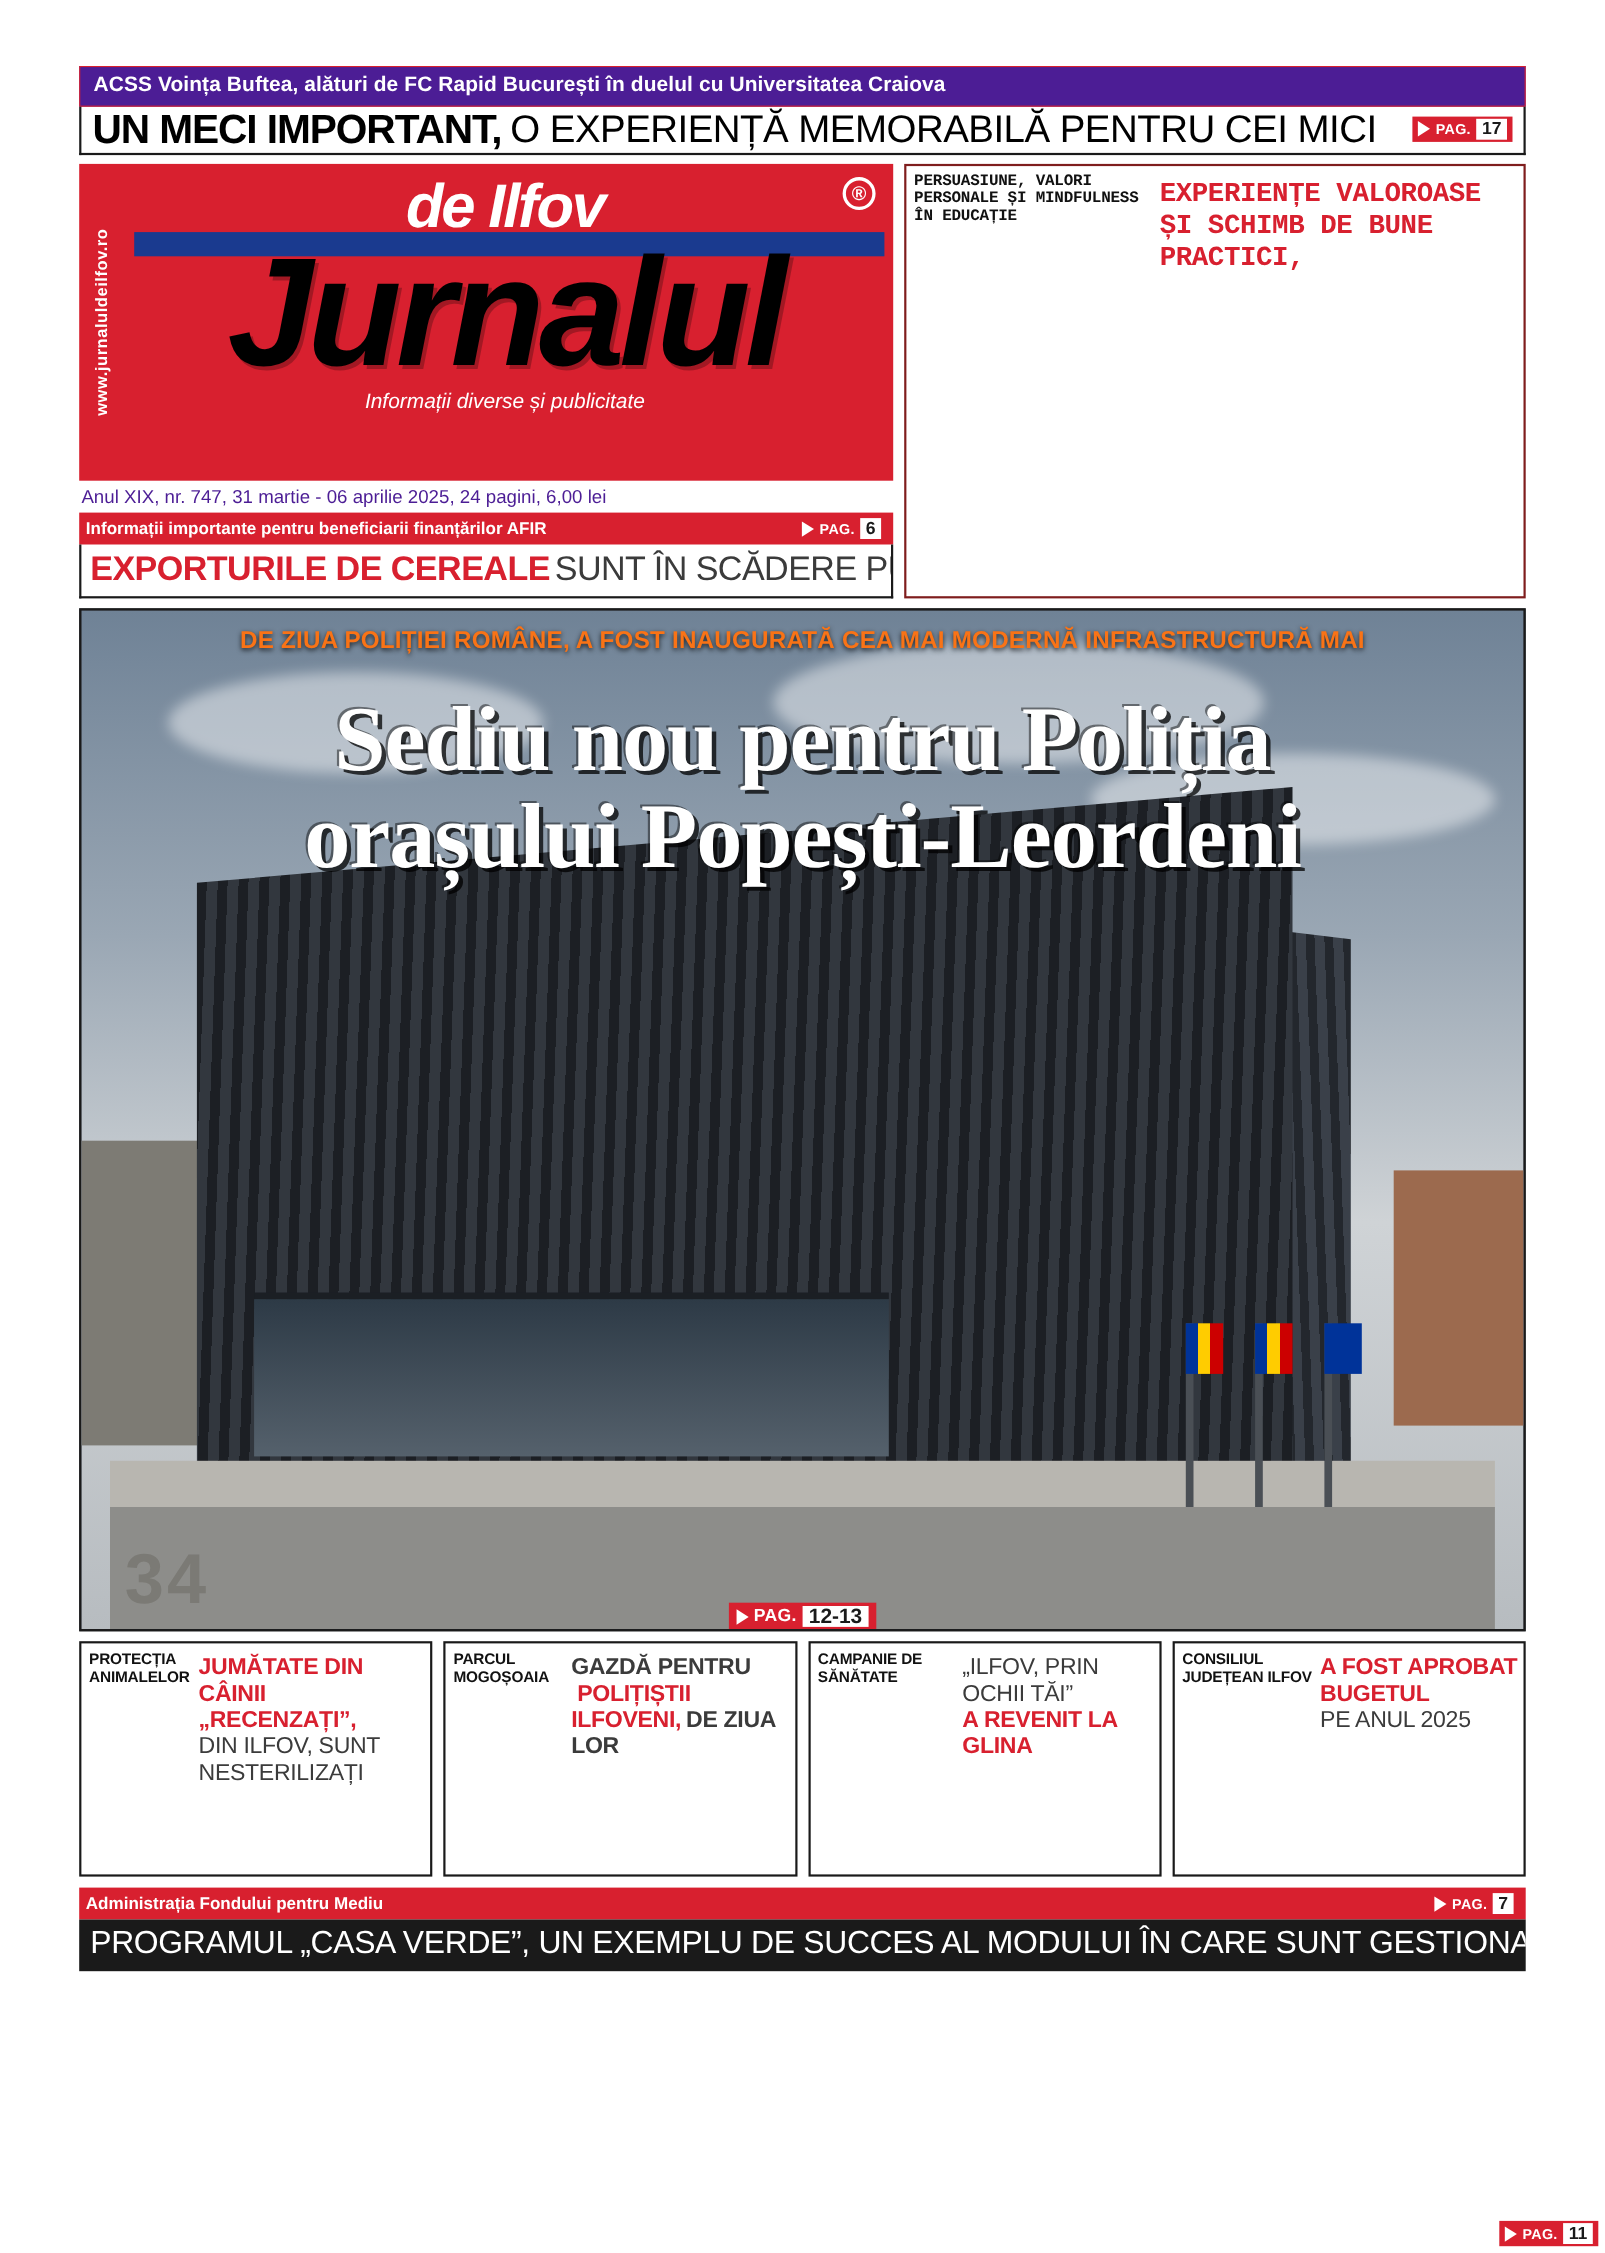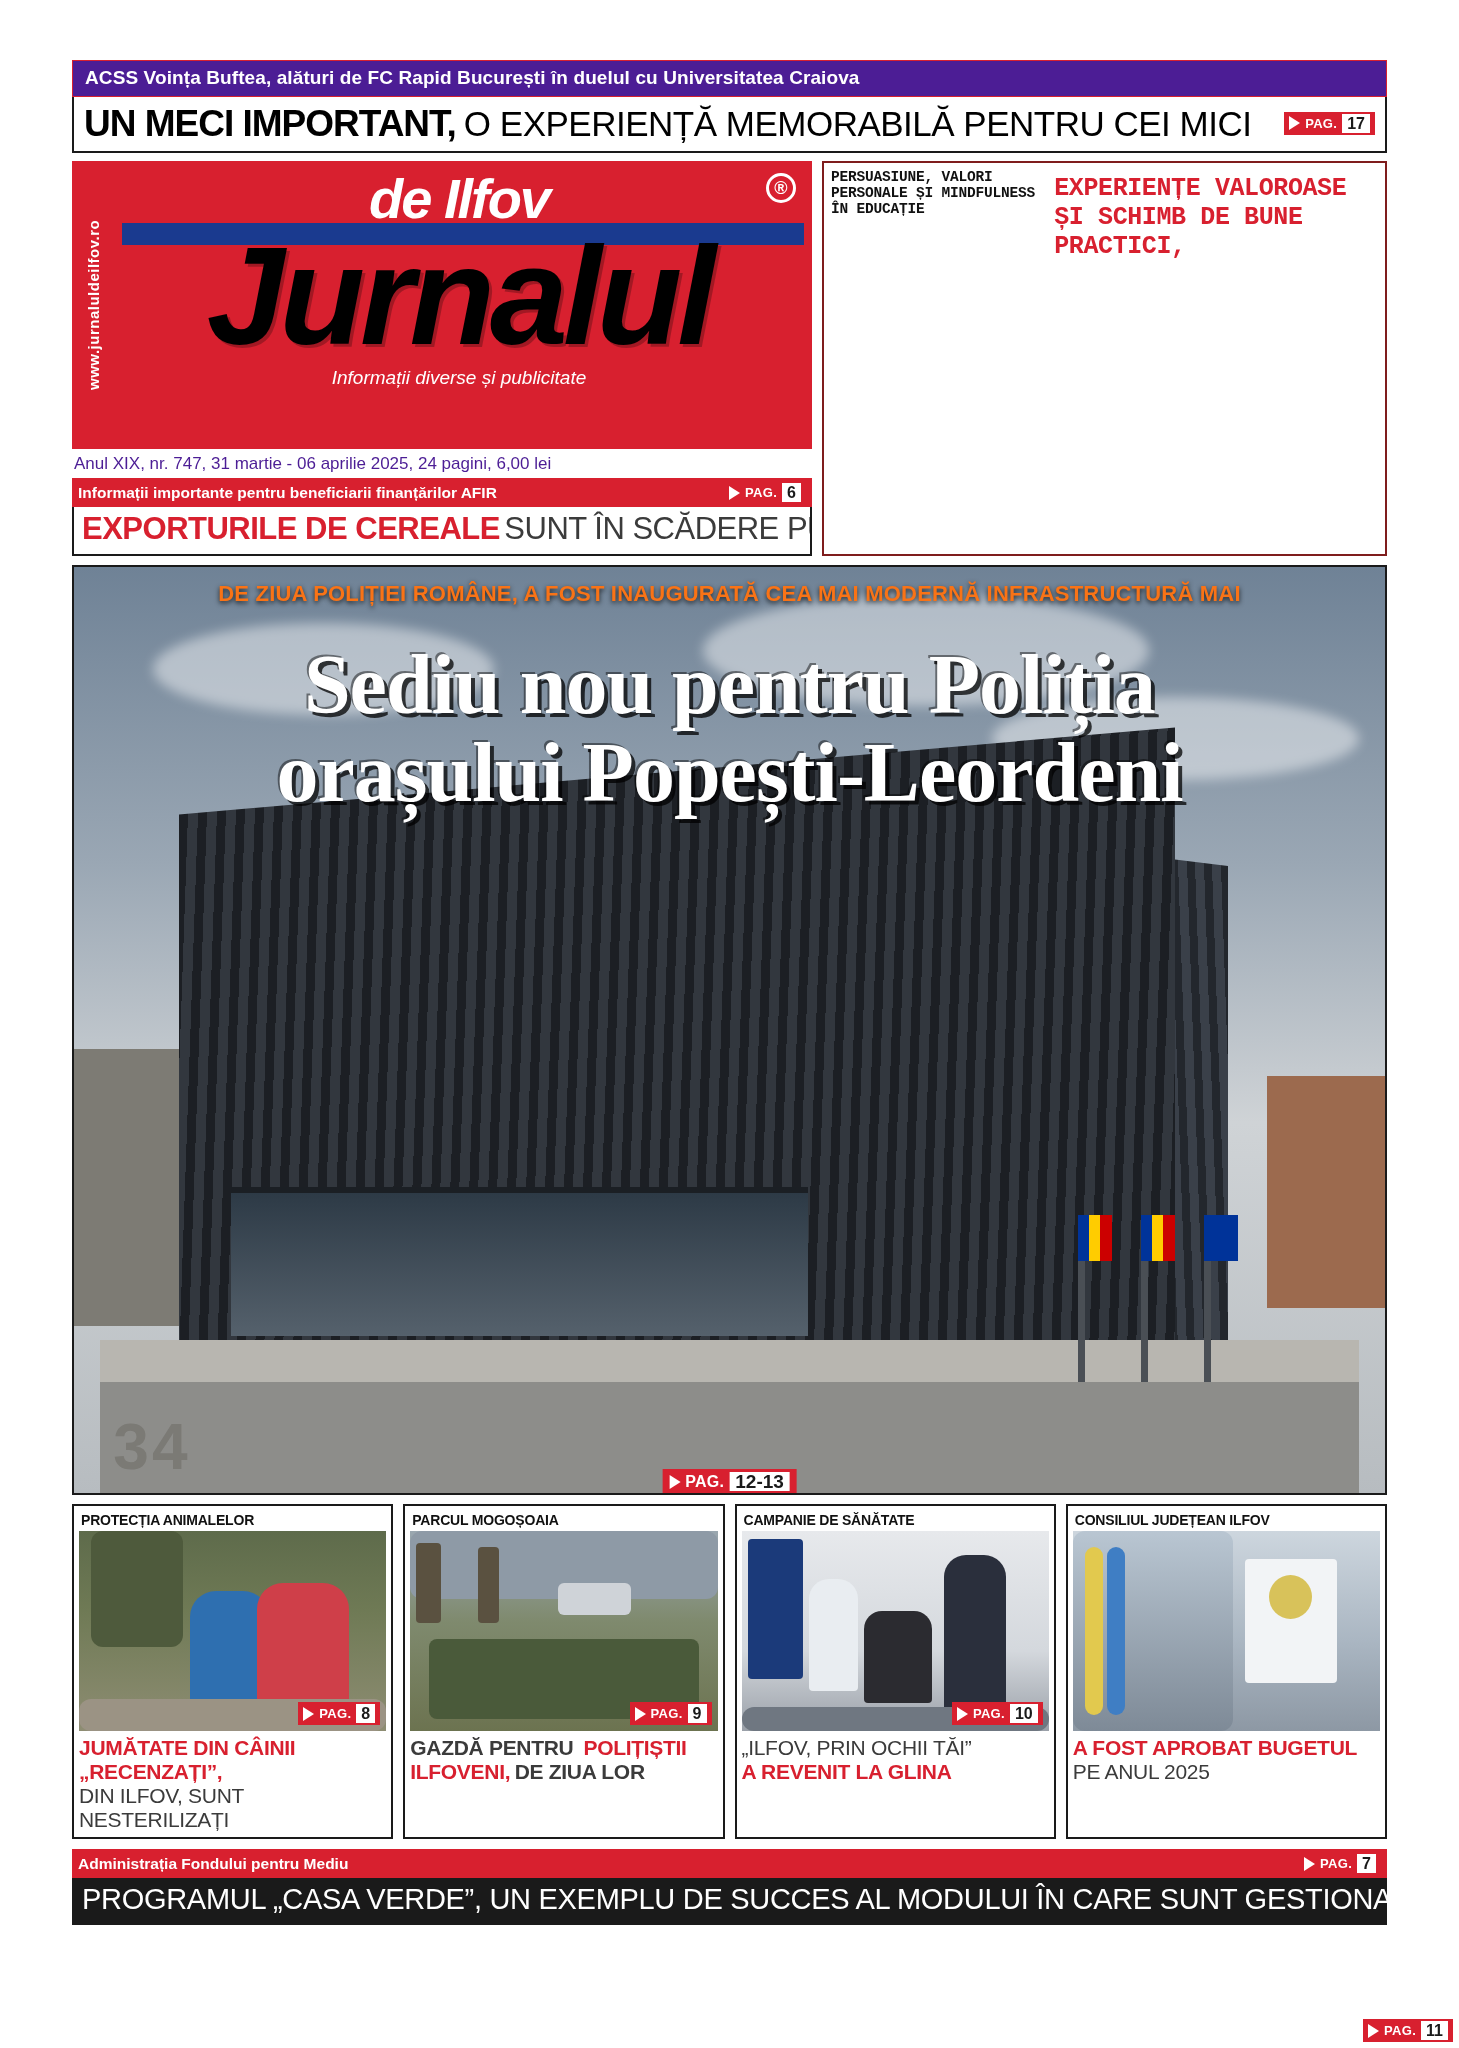--- a/index.html
+++ b/index.html
@@ -26,21 +26,21 @@
     padding: 6px 12px 7px 12px;
     letter-spacing: .1px;
     border: 1px solid #d8202f;
   }
   .top-headline {
     display: flex;
     align-items: center;
     border: 2px solid #1a1a1a;
     border-top: none;
     padding: 6px 10px 8px 10px;
-    height: 56px;
+    height: 44px;
   }
   .top-headline .strong {
     font-weight: 900;
     font-size: 37px;
     line-height: 1;
     letter-spacing: -1px;
     white-space: nowrap;
   }
   .top-headline .light {
     font-weight: 400;
@@ -299,21 +299,21 @@
   .cards {
     display: flex;
     gap: 10px;
     margin-top: 9px;
   }
   .card {
     flex: 1;
     border: 2px solid #1a1a1a;
     padding: 5px;
     display: flex;
-    flex-direction: column;
+    flex-direction: row;
   }
   .card .kicker { font-size: 14px; padding-bottom: 3px; }
   .card .photo { height: 200px; }
   .card .caption { padding-top: 5px; }
   .c-red { color: #d8202f; font-weight: 900; font-size: 21px; line-height: 24px; letter-spacing:-.3px; }
   .c-dark { color: #3b3b3b; font-weight: 400; font-size: 21px; line-height: 24px; letter-spacing:-.3px; }
   .c-dark-b { color: #3b3b3b; font-weight: 900; font-size: 21px; line-height:24px; letter-spacing:-.3px;}
   .card .pagbox { position:absolute; right:6px; bottom:6px; }
   .cap-inline-pag { display:inline-flex; vertical-align: middle; margin-left:6px; }
 

